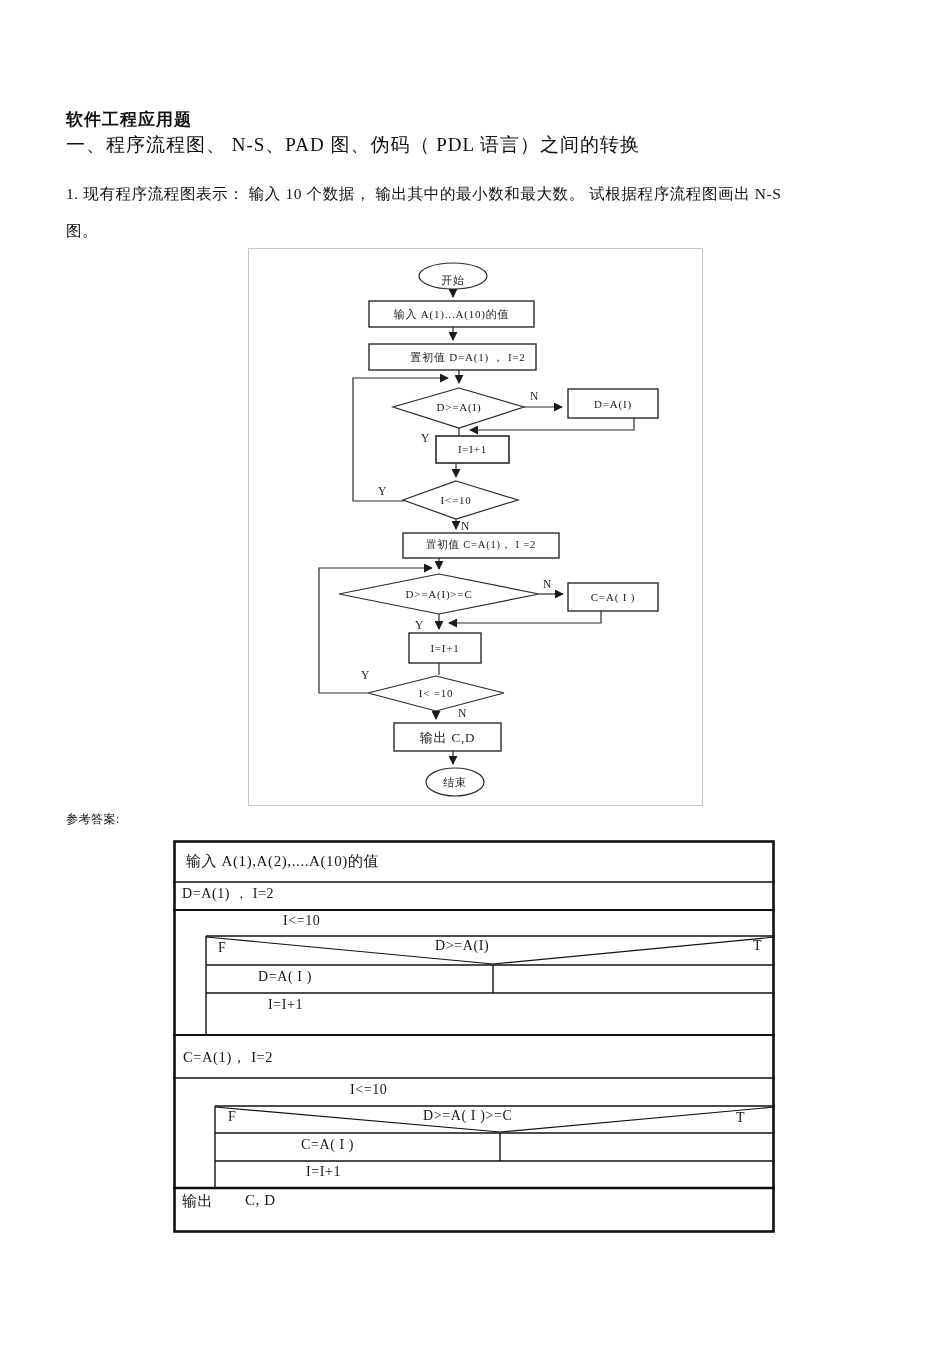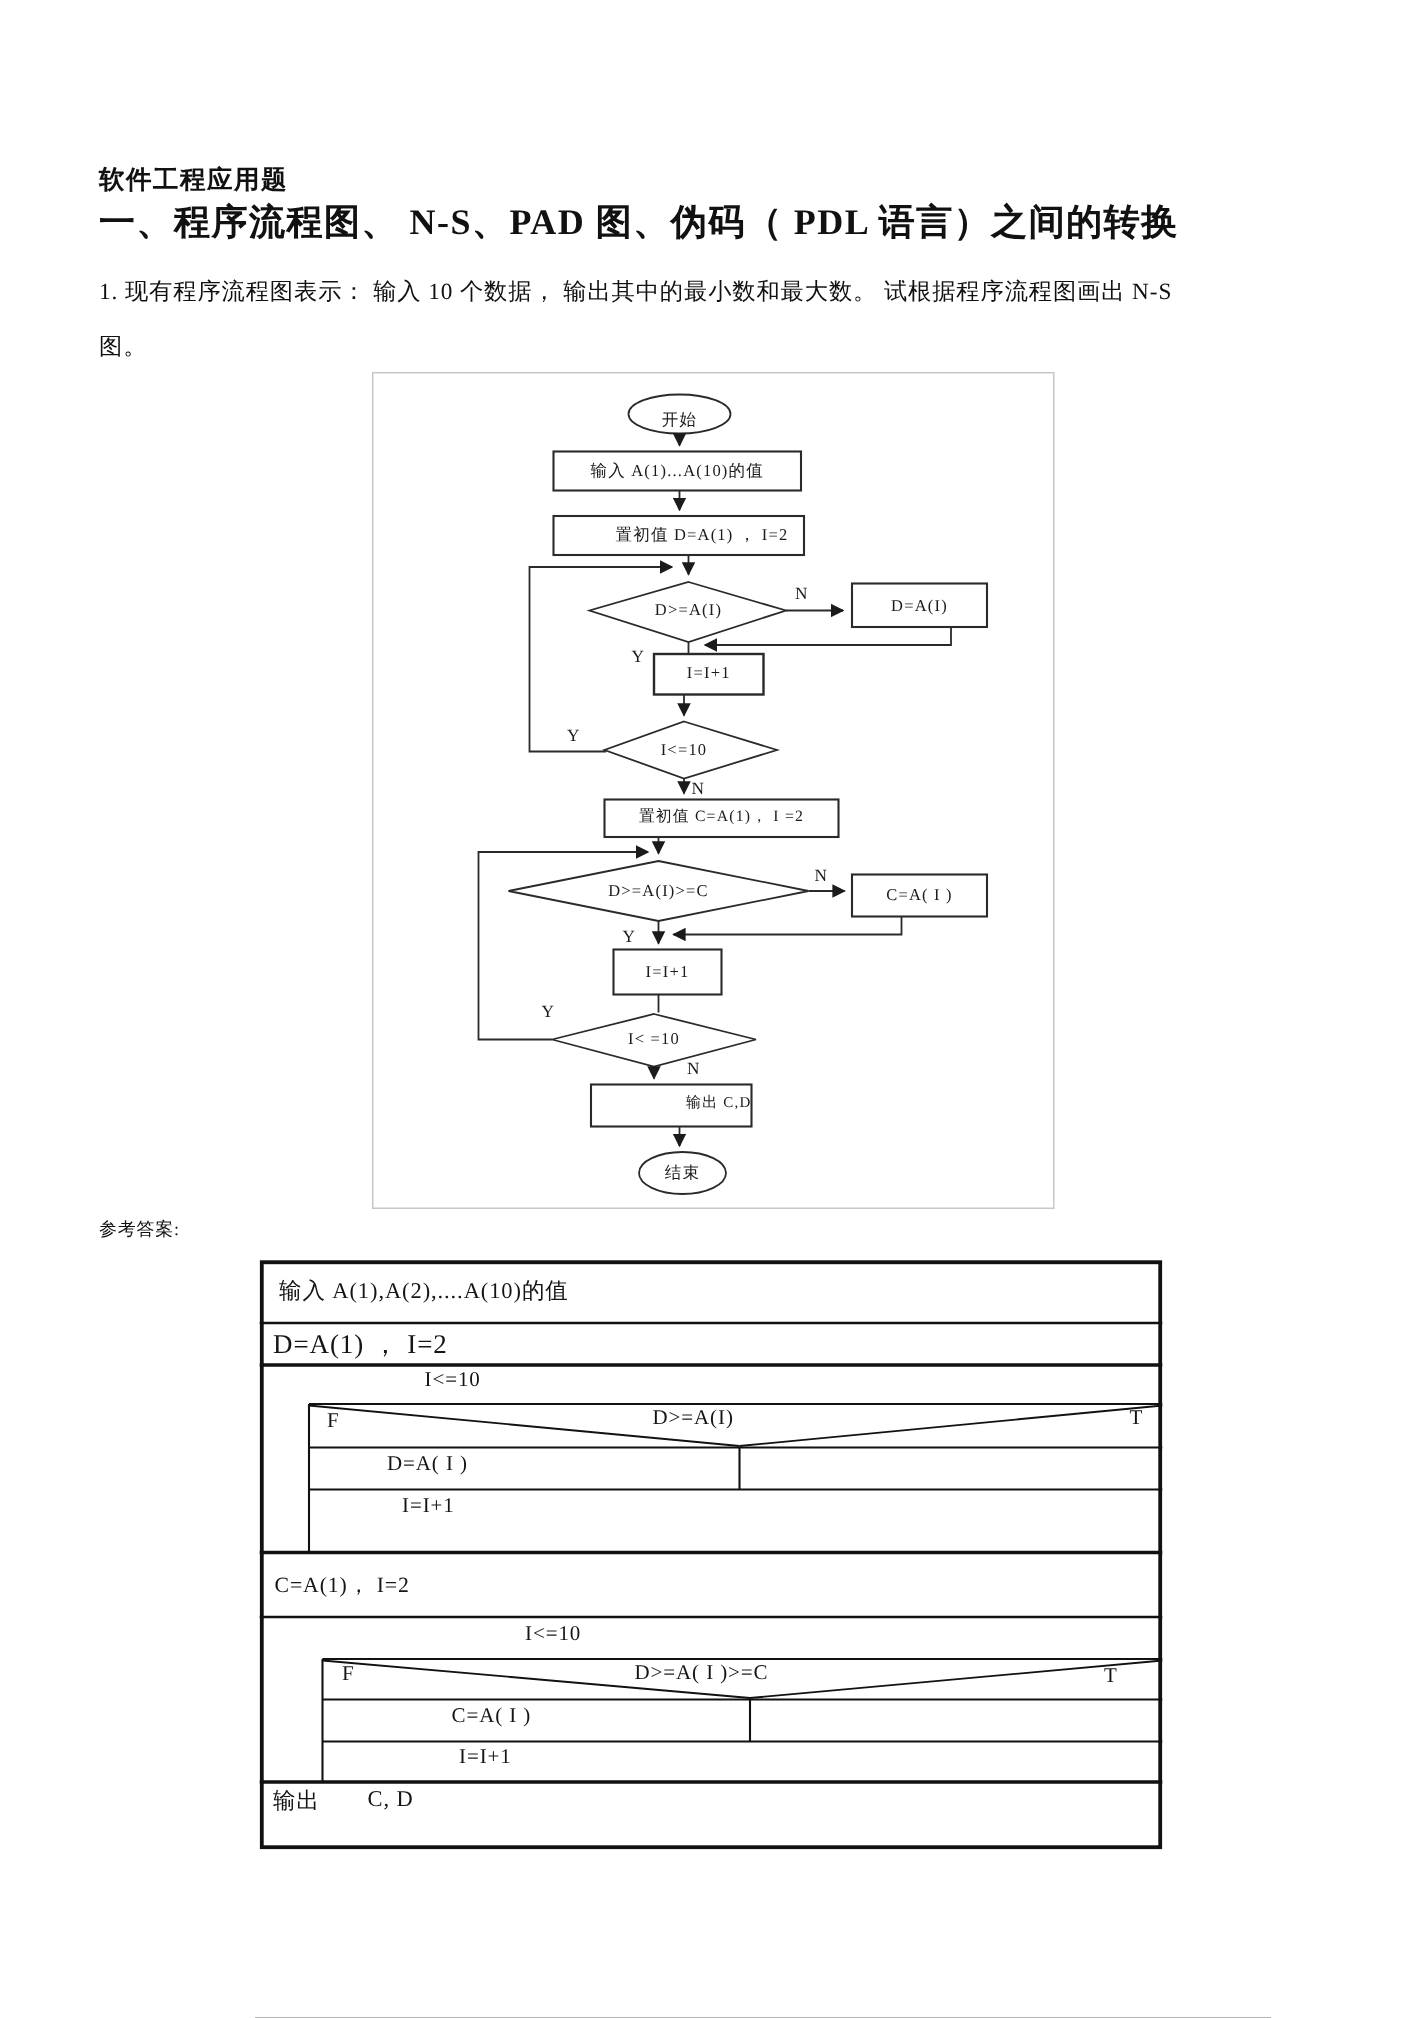--- a/index.html
+++ b/index.html
@@ -4,21 +4,21 @@
 <style>
   html,body{margin:0;padding:0;background:#777;}
   .page{
     position:relative;width:950px;height:1345px;background:#fff;
     font-family:"Liberation Serif","DejaVu Serif",serif;color:#111;
     overflow:hidden;margin:0 auto;
   }
   .abs{position:absolute;}
   
   .doc-title{left:66px;top:80px;font-size:17px;font-weight:600;letter-spacing:1px;margin-top:28px;}
-  .doc-heading{left:66px;top:132px;font-size:24px;font-weight:700;letter-spacing:1px;}
+  .doc-heading{left:66px;top:132px;font-size:19px;font-weight:400;letter-spacing:1px;}
   .q-line1{left:66px;top:184px;font-size:15.5px;letter-spacing:.6px;width:830px;}
   .q-line2{left:66px;top:221px;font-size:15.5px;letter-spacing:.6px;}
   .answer-label{left:66px;top:811px;font-size:12px;letter-spacing:.5px;}
   .footer{left:0;top:1252px;width:950px;text-align:center;font-size:15px;
     font-family:"Liberation Sans","DejaVu Sans",sans-serif;color:#222;letter-spacing:2px;}
   
   .flowchart{left:248px;top:248px;width:453px;height:556px;border:1px solid #c7c7c7;background:#fff;}
   .flowchart svg{position:absolute;left:0;top:0;}
   .fc-label{position:absolute;font-size:11px;color:#1b1b1b;letter-spacing:.8px;text-align:center;line-height:1;white-space:nowrap;}
   .fc-yn{position:absolute;font-size:11.5px;color:#1b1b1b;line-height:1;}
@@ -91,21 +91,21 @@
     <div class="fc-label" style="left:120px;top:103px;width:198px;">置初值 D=A(1) ， I=2</div>
     <div class="fc-label" style="left:150px;top:153px;width:120px;">D&gt;=A(I)</div>
     <div class="fc-label" style="left:319px;top:150px;width:90px;">D=A(I)</div>
     <div class="fc-label" style="left:187px;top:195px;width:73px;">I=I+1</div>
     <div class="fc-label" style="left:157px;top:246px;width:100px;">I&lt;=10</div>
     <div class="fc-label" style="left:154px;top:291px;width:156px;font-size:10.5px;">置初值 C=A(1)， I =2</div>
     <div class="fc-label" style="left:110px;top:340px;width:160px;">D&gt;=A(I)&gt;=C</div>
     <div class="fc-label" style="left:319px;top:343px;width:90px;">C=A( I )</div>
     <div class="fc-label" style="left:160px;top:394px;width:72px;">I=I+1</div>
     <div class="fc-label" style="left:137px;top:439px;width:100px;">I&lt; =10</div>
-    <div class="fc-label" style="left:145px;top:482px;width:107px;font-size:10px;text-align:right;">输出 C,D</div>
+    <div class="fc-label" style="left:145px;top:482px;width:107px;font-size:13px;">输出 C,D</div>
     <div class="fc-label" style="left:172px;top:528px;width:68px;">结束</div>
 
     <div class="fc-yn" style="left:281px;top:142px;">N</div>
     <div class="fc-yn" style="left:172px;top:184px;">Y</div>
     <div class="fc-yn" style="left:129px;top:237px;">Y</div>
     <div class="fc-yn" style="left:212px;top:272px;">N</div>
     <div class="fc-yn" style="left:294px;top:330px;">N</div>
     <div class="fc-yn" style="left:166px;top:371px;">Y</div>
     <div class="fc-yn" style="left:112px;top:421px;">Y</div>
     <div class="fc-yn" style="left:209px;top:459px;">N</div>
@@ -133,21 +133,21 @@
         <line x1="42" y1="321" x2="602" y2="321" stroke-width="1.4"></line>
         <line x1="42" y1="266" x2="42" y2="348" stroke-width="1.4"></line>
         <line x1="327" y1="293" x2="327" y2="321" stroke-width="1.4"></line>
         <line x1="42" y1="267" x2="327" y2="292" stroke-width="1.2"></line>
         <line x1="602" y1="267" x2="327" y2="292" stroke-width="1.2"></line>
         <line x1="0" y1="348" x2="602" y2="348" stroke-width="2.4"></line>
       </g>
     </svg>
 
     <div class="ns-text" style="left:13px;top:14px;font-size:15px;">输入 A(1),A(2),....A(10)的值</div>
-    <div class="ns-text" style="left:9px;top:47px;font-size:18px;">D=A(1) ， I=2</div>
+    <div class="ns-text" style="left:9px;top:47px;font-size:14px;">D=A(1) ， I=2</div>
     <div class="ns-text" style="left:110px;top:74px;font-size:14px;">I&lt;=10</div>
     <div class="ns-text" style="left:45px;top:101px;">F</div>
     <div class="ns-text" style="left:262px;top:99px;">D&gt;=A(I)</div>
     <div class="ns-text" style="left:580px;top:99px;">T</div>
     <div class="ns-text" style="left:85px;top:130px;">D=A( I )</div>
     <div class="ns-text" style="left:95px;top:158px;">I=I+1</div>
     <div class="ns-text" style="left:10px;top:210px;font-size:14.5px;">C=A(1)， I=2</div>
     <div class="ns-text" style="left:177px;top:243px;">I&lt;=10</div>
     <div class="ns-text" style="left:55px;top:270px;">F</div>
     <div class="ns-text" style="left:250px;top:269px;">D&gt;=A( I )&gt;=C</div>

